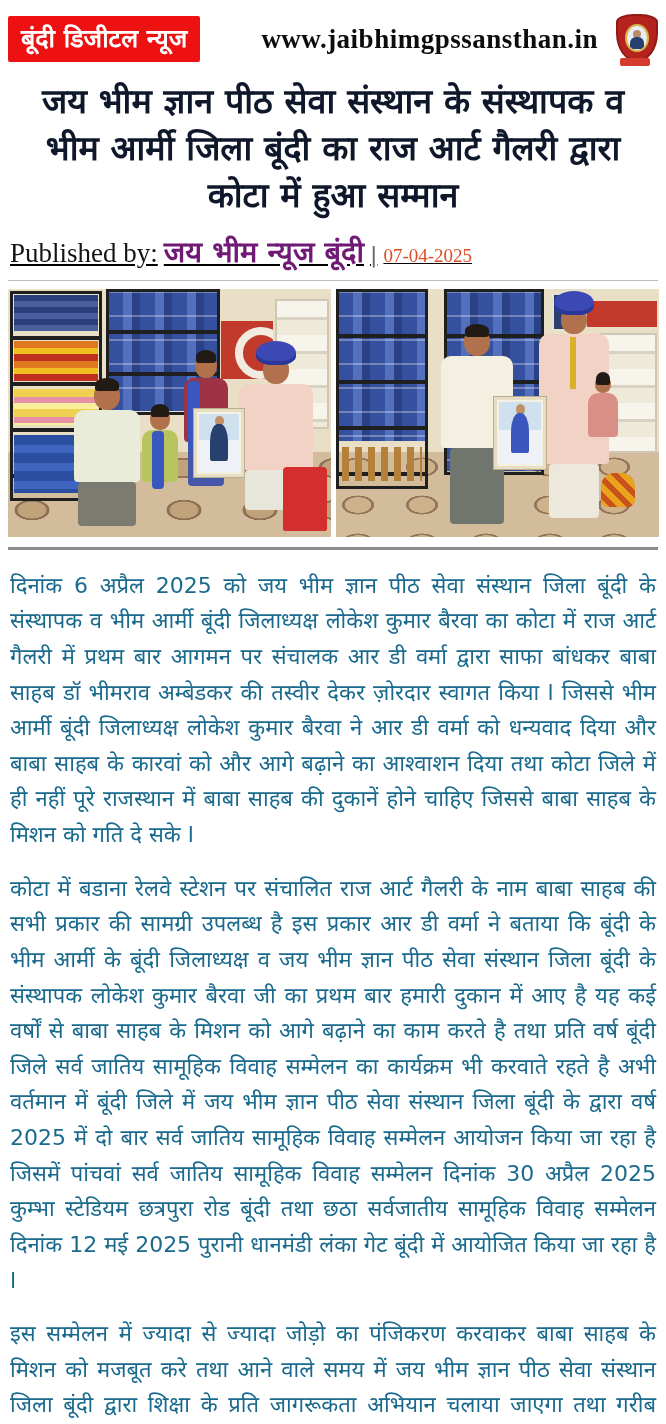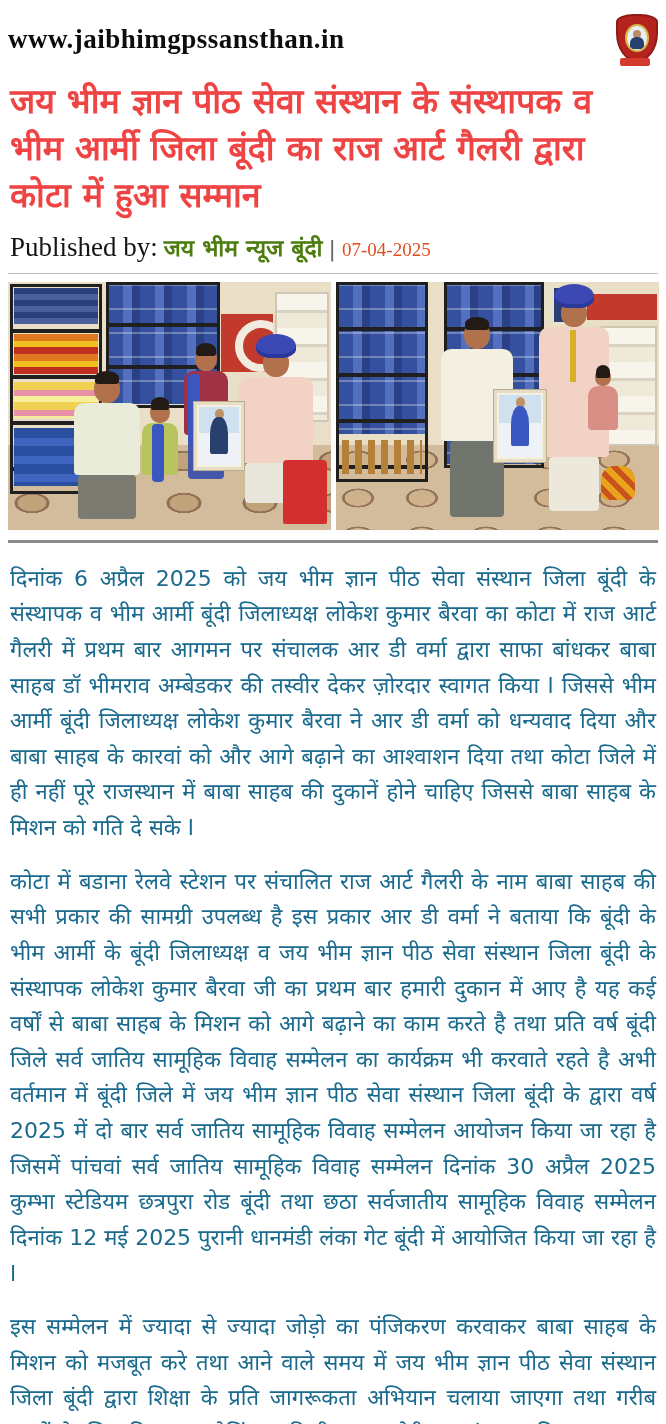--- a/index.html
+++ b/index.html
@@ -4,36 +4,36 @@
 <style>
   html,body{margin:0;padding:0;background:#ffffff;}
   body{width:666px;font-family:"DejaVu Sans","Liberation Sans",sans-serif;}
   .page{width:666px;min-height:1424px;background:#fff;box-sizing:border-box;padding:8px 8px 0 8px;position:relative;}
 
   
   .header{display:flex;align-items:center;gap:14px;padding:4px 0 2px 0;}
   .badge{background:#ee1111;color:#fff;font-weight:bold;font-size:25px;line-height:1.1;
          padding:9px 13px;border-radius:2px;white-space:nowrap;}
   .website{font-family:"Liberation Serif","DejaVu Serif",serif;font-weight:bold;font-size:27px;
-           color:#0d0d0d;flex:1;text-align:left;letter-spacing:.5px;}
+           color:#0d0d0d;flex:1;text-align:right;letter-spacing:.5px;}
   .crest{width:46px;height:54px;position:relative;flex:0 0 auto;}
   .crest .shield{position:absolute;left:4px;top:2px;width:38px;height:44px;background:#b5231e;
                  border:2px solid #8f1a16;border-radius:19px 19px 22px 22px / 8px 8px 30px 30px;}
   .crest .oval{position:absolute;left:13px;top:12px;width:20px;height:24px;background:#e8eef5;
                border:2px solid #d8b64a;border-radius:50%;overflow:hidden;}
   .crest .face{position:absolute;left:6px;top:4px;width:8px;height:8px;background:#b98a64;border-radius:50%;}
   .crest .suit{position:absolute;left:3px;top:11px;width:14px;height:12px;background:#27406e;border-radius:6px 6px 0 0;}
   .crest .ribbon{position:absolute;left:8px;bottom:0;width:30px;height:8px;background:#d43a2e;border-radius:2px;}
 
   
-  .headline{margin:10px 2px 6px 2px;text-align:left;color:#ef4444;font-weight:bold;
+  .headline{margin:10px 2px 6px 2px;text-align:center;color:#0f172a;font-weight:bold;
             font-size:34px;line-height:1.38;}
-  .byline{display:flex;align-items:baseline;gap:6px;padding:6px 0 10px 2px;flex-wrap:nowrap;}
+  .byline{display:flex;align-items:baseline;gap:6px;padding:6px 0 10px 2px;flex-wrap:nowrap;text-decoration:underline;}
   .byline .pub-label{font-family:"Liberation Serif","DejaVu Serif",serif;font-size:27px;color:#141414;}
-  .byline .pub-name{font-size:23px;color:#4d7c0f;font-weight:bold;}
+  .byline .pub-name{font-size:29px;color:#701a75;font-weight:bold;}
   .byline .sep{color:#666;font-size:22px;}
   .byline .pub-date{font-family:"Liberation Serif","DejaVu Serif",serif;font-size:19px;color:#df4e22;}
   hr.thin{border:none;border-top:1px solid #bdbdbd;margin:0 0 8px 0;}
   hr.divider{border:none;border-top:3px solid #8b8b8b;margin:10px 0 4px 0;}
 
   
   .photos{display:flex;gap:5px;}
   .photo{position:relative;width:323px;height:248px;overflow:hidden;background:linear-gradient(180deg,#e9dfc6 0 68%,#d6c2a0 68% 100%);flex:0 0 auto;}
   .floor{position:absolute;left:0;right:0;bottom:0;height:34%;
          background-color:#d2bc9b;
@@ -71,20 +71,21 @@
 
   
   .body-para{margin:18px 2px;color:#1a6a8e;font-size:22px;line-height:1.62;text-align:justify;font-weight:500;}
 </style>
 </head>
 <body>
 
 <div class="page">
 
   <div class="header">
+    <div class="badge">बूंदी डिजीटल न्यूज</div>
     <div class="website">www.jaibhimgpssansthan.in</div>
     <div class="crest">
       <div class="shield"></div>
       <div class="oval">
         <div class="face"></div>
         <div class="suit"></div>
       </div>
       <div class="ribbon"></div>
     </div>
   </div>

